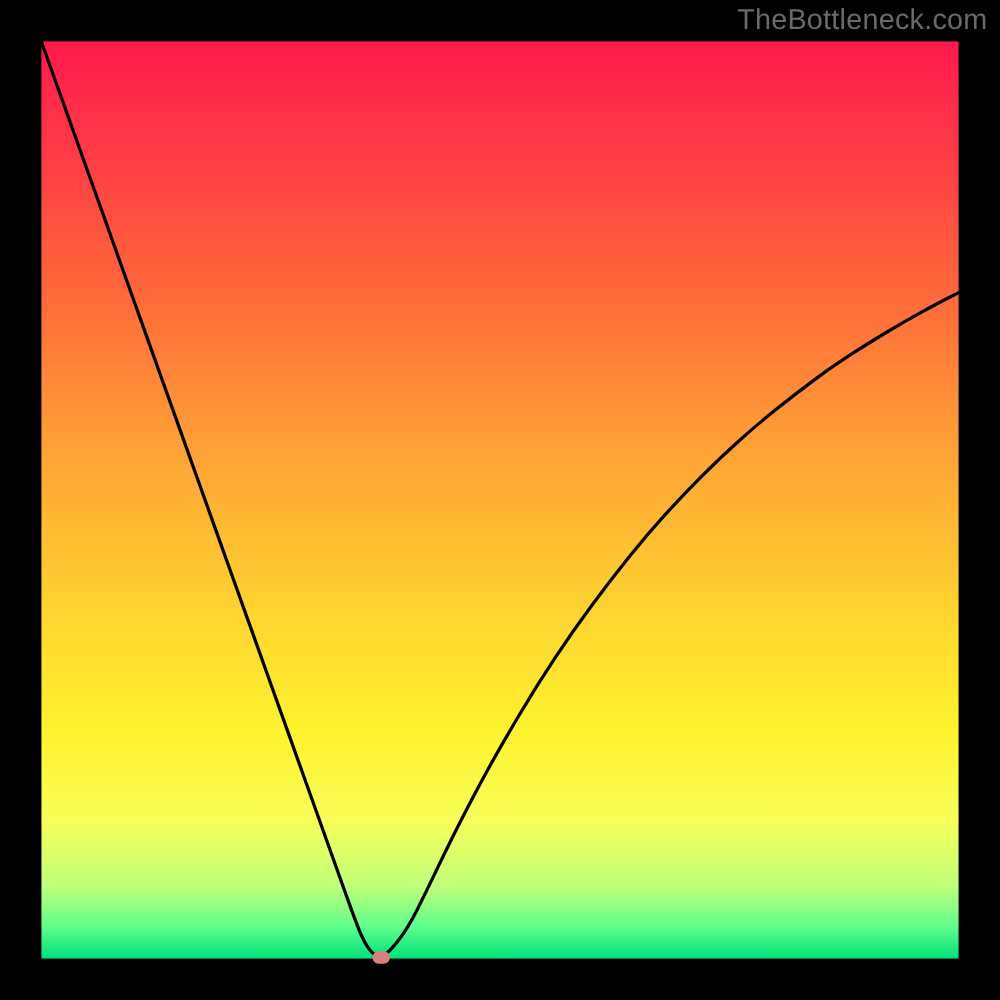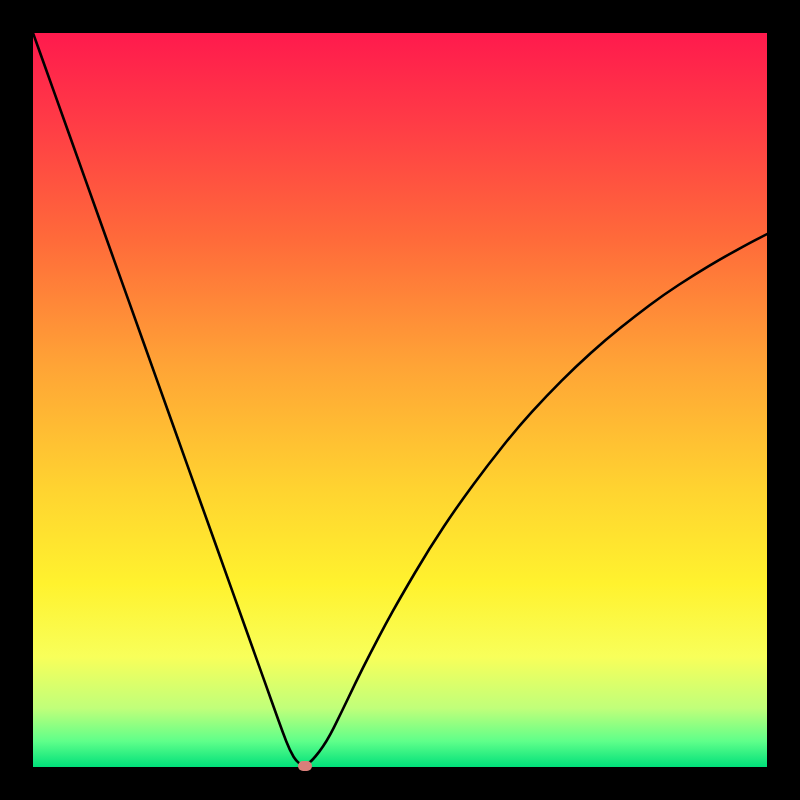--- a/index.html
+++ b/index.html
@@ -46,20 +46,21 @@
     z-index: 3;
     transform: translate(-50%, -50%);
   }
   svg { display: block; }
 </style>
 </head>
 <body>
 
 <div class="frame">
 
+  <div class="watermark">TheBottleneck.com</div>
 
   <div class="plot">
     <svg id="plot-svg" width="734" height="734" viewBox="0 0 734 734">
       <defs>
         <linearGradient id="bg-grad" x1="0" y1="0" x2="0" y2="1">
             <stop offset="0%" stop-color="#ff1a4d"></stop>
             <stop offset="12%" stop-color="#ff3b46"></stop>
             <stop offset="28.000000000000004%" stop-color="#ff6a3a"></stop>
             <stop offset="45%" stop-color="#ffa336"></stop>
             <stop offset="62%" stop-color="#ffd330"></stop>

